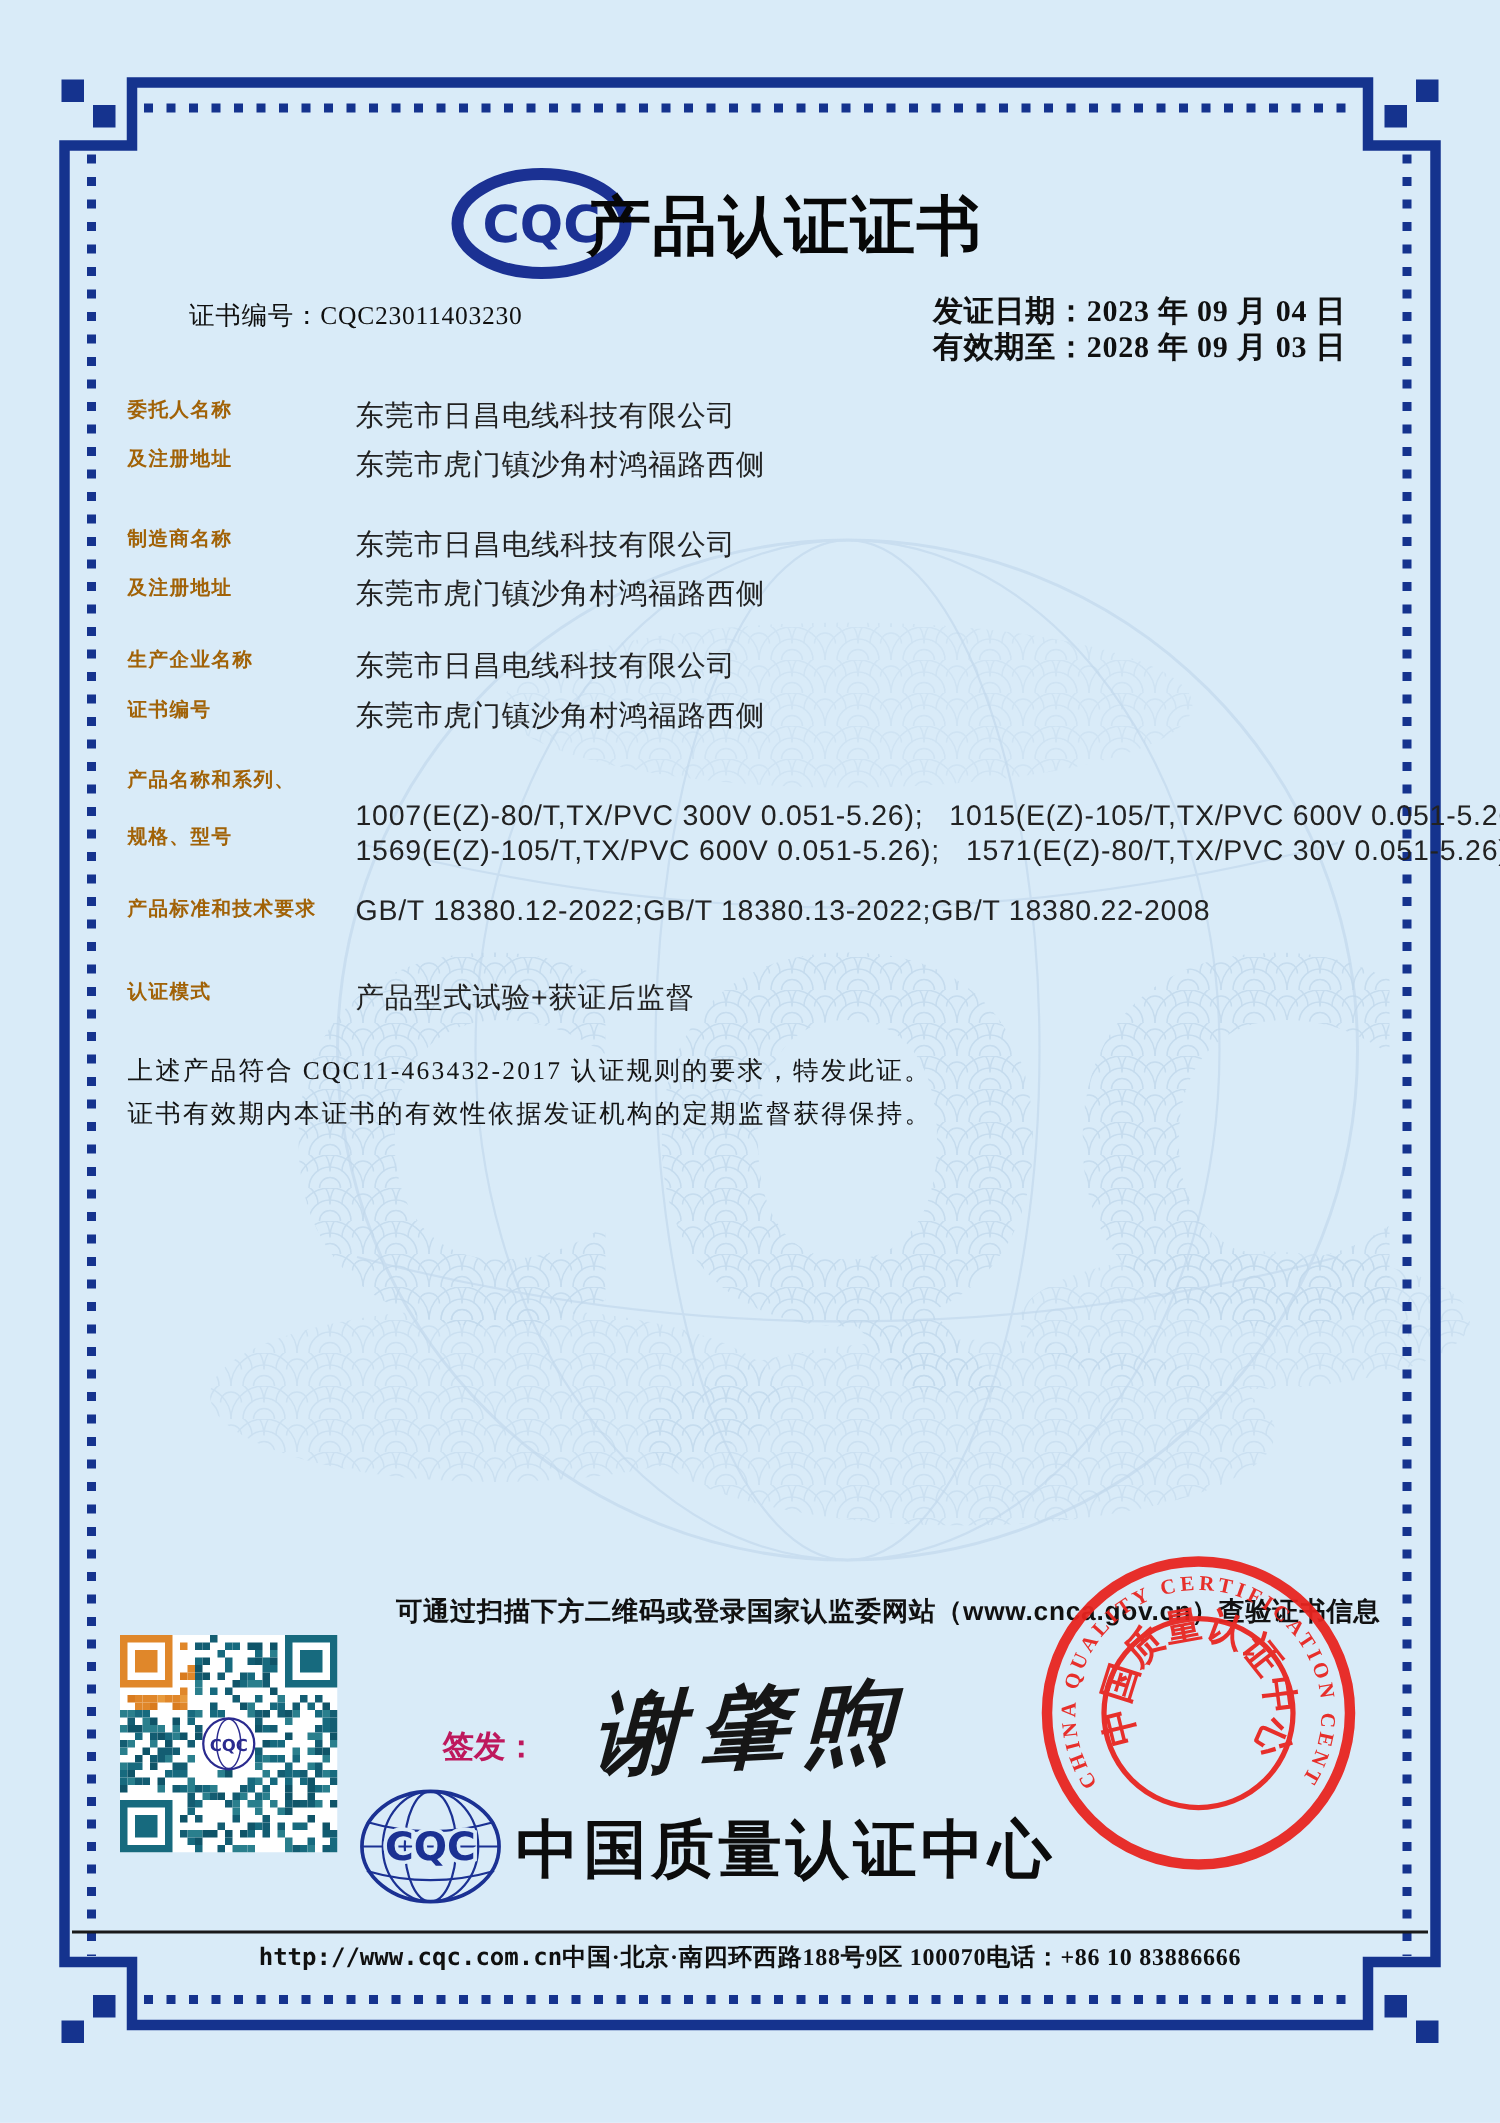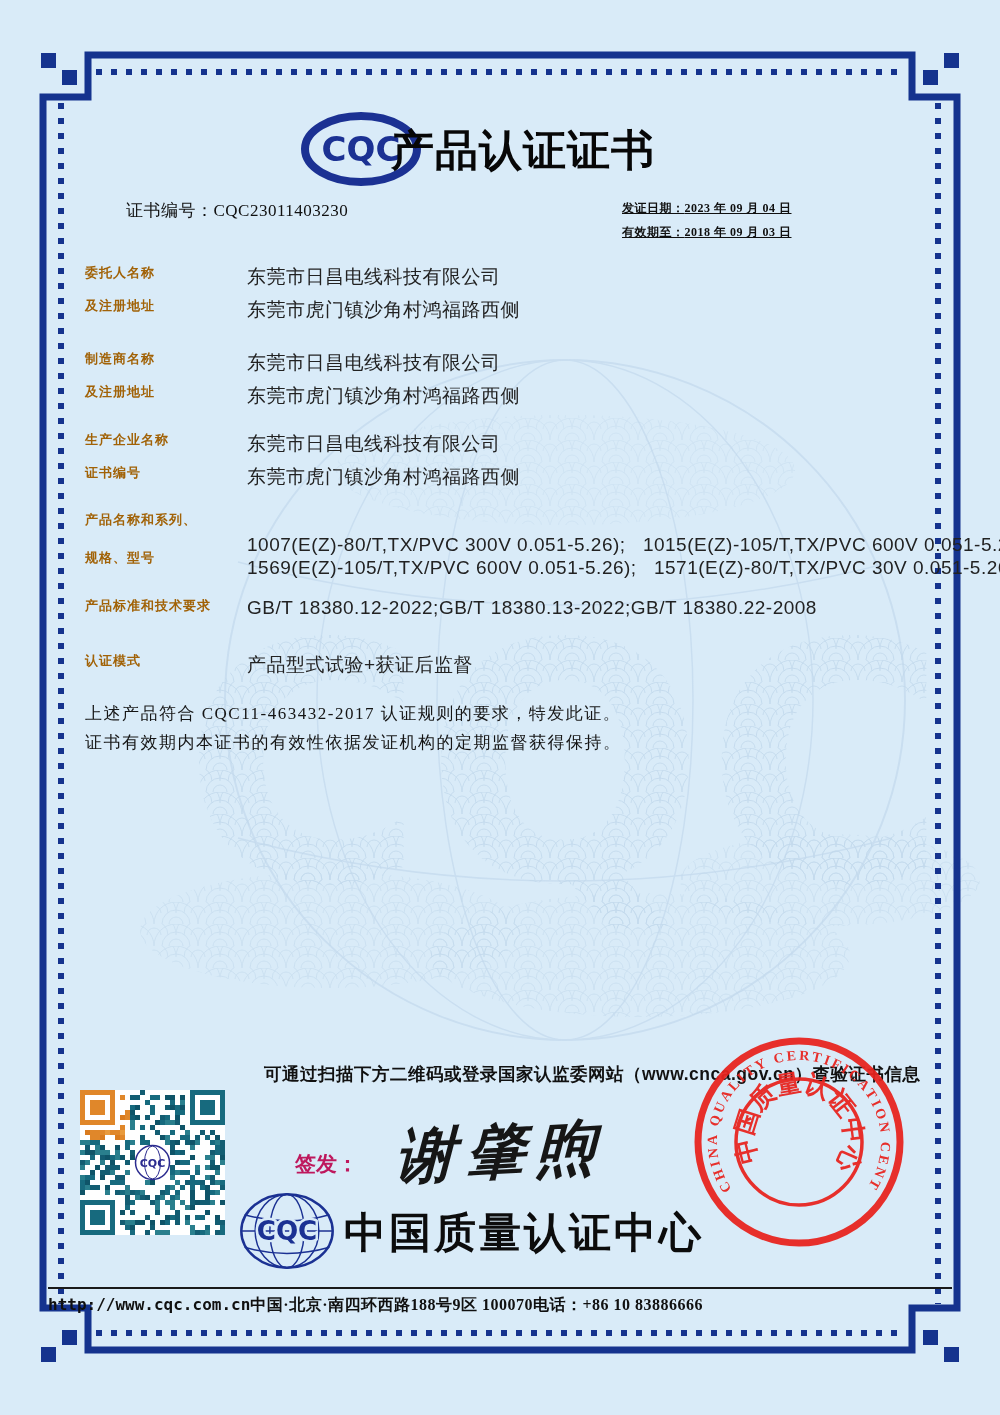--- a/index.html
+++ b/index.html
@@ -15,36 +15,36 @@
   }
   .abs{position:absolute;}
   svg{display:block;}
   
   .title{
     left:391px;top:122px;font-size:43px;font-weight:bold;color:#070707;
     letter-spacing:1px;font-family:"Liberation Sans",sans-serif;
   }
   .kai{font-family:"Liberation Serif",serif;}
   .certno{left:126px;top:199px;font-size:17px;font-weight:normal;color:#101010;letter-spacing:.5px;}
-  .dates{left:622px;top:196px;font-size:12px;font-weight:bold;color:#101010;line-height:24px;letter-spacing:.5px;text-decoration:underline;}
+  .dates{left:622px;top:196px;font-size:20px;font-weight:bold;color:#101010;line-height:24px;letter-spacing:.5px;}
   
   .flabel{left:85px;font-size:13px;font-weight:bold;color:#a16207;letter-spacing:1px;}
-  .fvalue{left:237px;font-size:19px;color:#222;letter-spacing:.5px;white-space:pre;margin-left:10px;}
+  .fvalue{left:237px;font-size:19px;color:#222;letter-spacing:.5px;white-space:pre;}
   .statement{left:85px;font-size:17px;color:#151515;letter-spacing:1.5px;font-weight:500;}
   .note{left:264px;top:1062px;font-size:17.5px;font-weight:600;color:#111;letter-spacing:.5px;}
   .signlabel{left:295px;top:1150px;font-size:21px;font-weight:bold;color:#be185d;}
   .signature{
     left:395px;top:1112px;font-size:60px;color:#161616;font-weight:600;font-style:italic;
     font-family:"Liberation Serif",serif;letter-spacing:10px;
     transform:rotate(-3deg) skewX(-4deg);
   }
   .orgname{left:344px;top:1205px;font-size:42px;font-weight:600;color:#0c0c0c;letter-spacing:3px;}
   .footrule{left:48px;top:1287px;width:904px;height:2px;background:#1a1a1a;}
   .footer{
-    left:48px;top:1295px;width:904px;display:flex;justify-content:flex-start;align-items:flex-start;
+    left:48px;top:1295px;width:904px;display:flex;justify-content:center;align-items:flex-start;
     font-size:16px;color:#101010;font-weight:bold;
   }
   .footer .url{font-family:"DejaVu Sans Mono",monospace;font-weight:bold;letter-spacing:0;}
   .footer .addr,.footer .phone{font-family:"Liberation Serif",serif;letter-spacing:.5px;}
 </style>
 </head>
 <body>
 
 <div class="page">
 
@@ -98,21 +98,21 @@
   </svg>
 
   <div class="abs title">产品认证证书</div>
 
   <div class="abs certno kai">
     <span>证书编号：</span><span>CQC23011403230</span>
   </div>
 
   <div class="abs dates kai">
     <div><span>发证日期：</span><span>2023 年 09 月 04 日</span></div>
-    <div><span>有效期至：</span><span>2018 年 09 月 03 日</span></div>
+    <div><span>有效期至：</span><span>2028 年 09 月 03 日</span></div>
   </div>
 
   <div class="abs flabel" style="top:264px;">委托人名称</div>
   <div class="abs fvalue" style="top:264px;">东莞市日昌电线科技有限公司</div>
   <div class="abs flabel" style="top:297px;">及注册地址</div>
   <div class="abs fvalue" style="top:297px;">东莞市虎门镇沙角村鸿福路西侧</div>
 
   <div class="abs flabel" style="top:350px;">制造商名称</div>
   <div class="abs fvalue" style="top:350px;">东莞市日昌电线科技有限公司</div>
   <div class="abs flabel" style="top:383px;">及注册地址</div>

